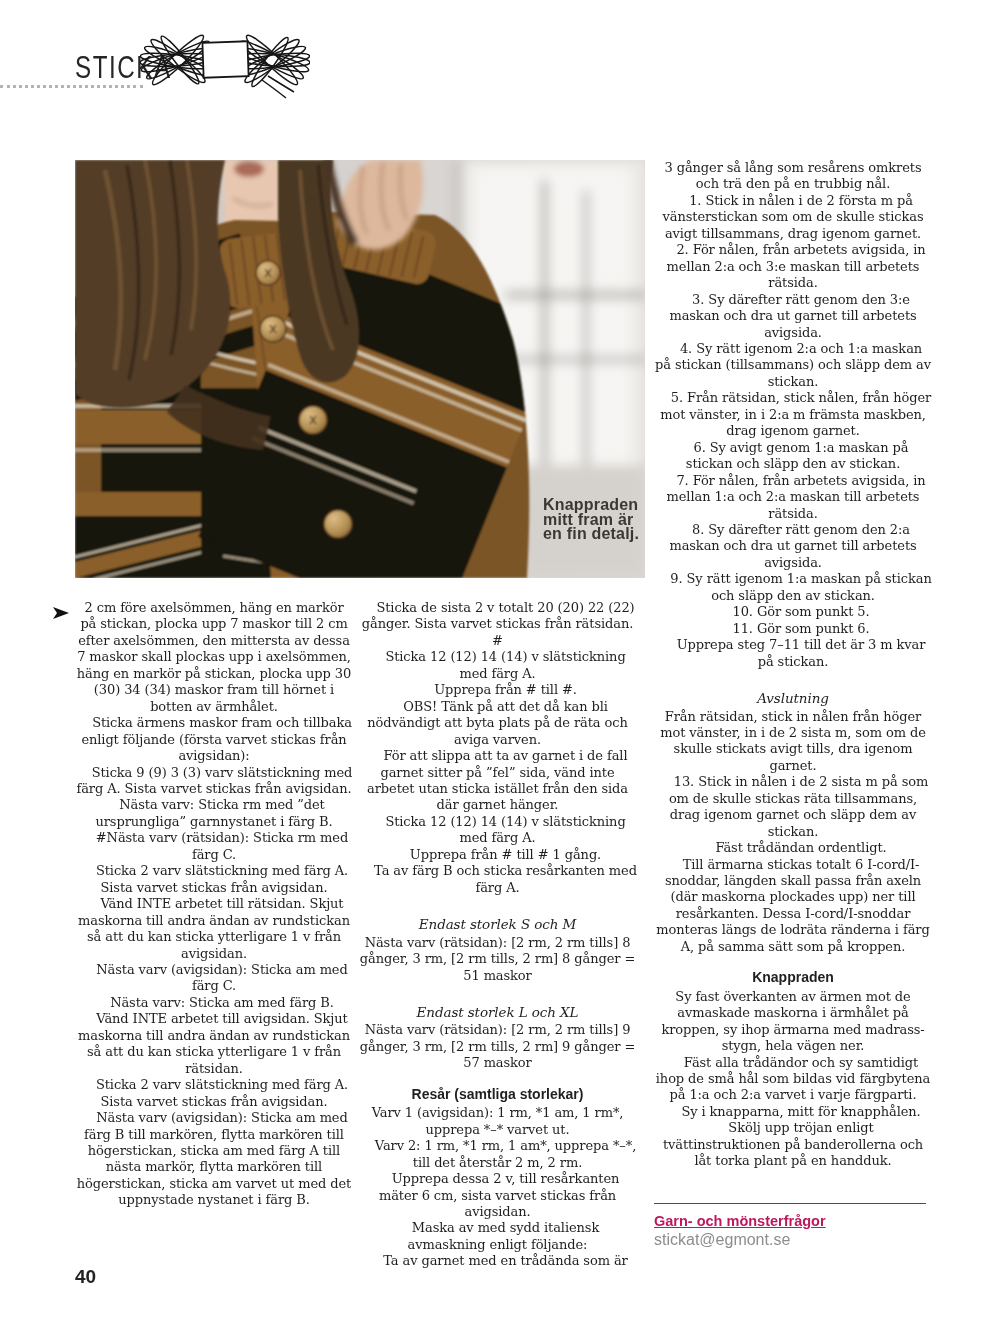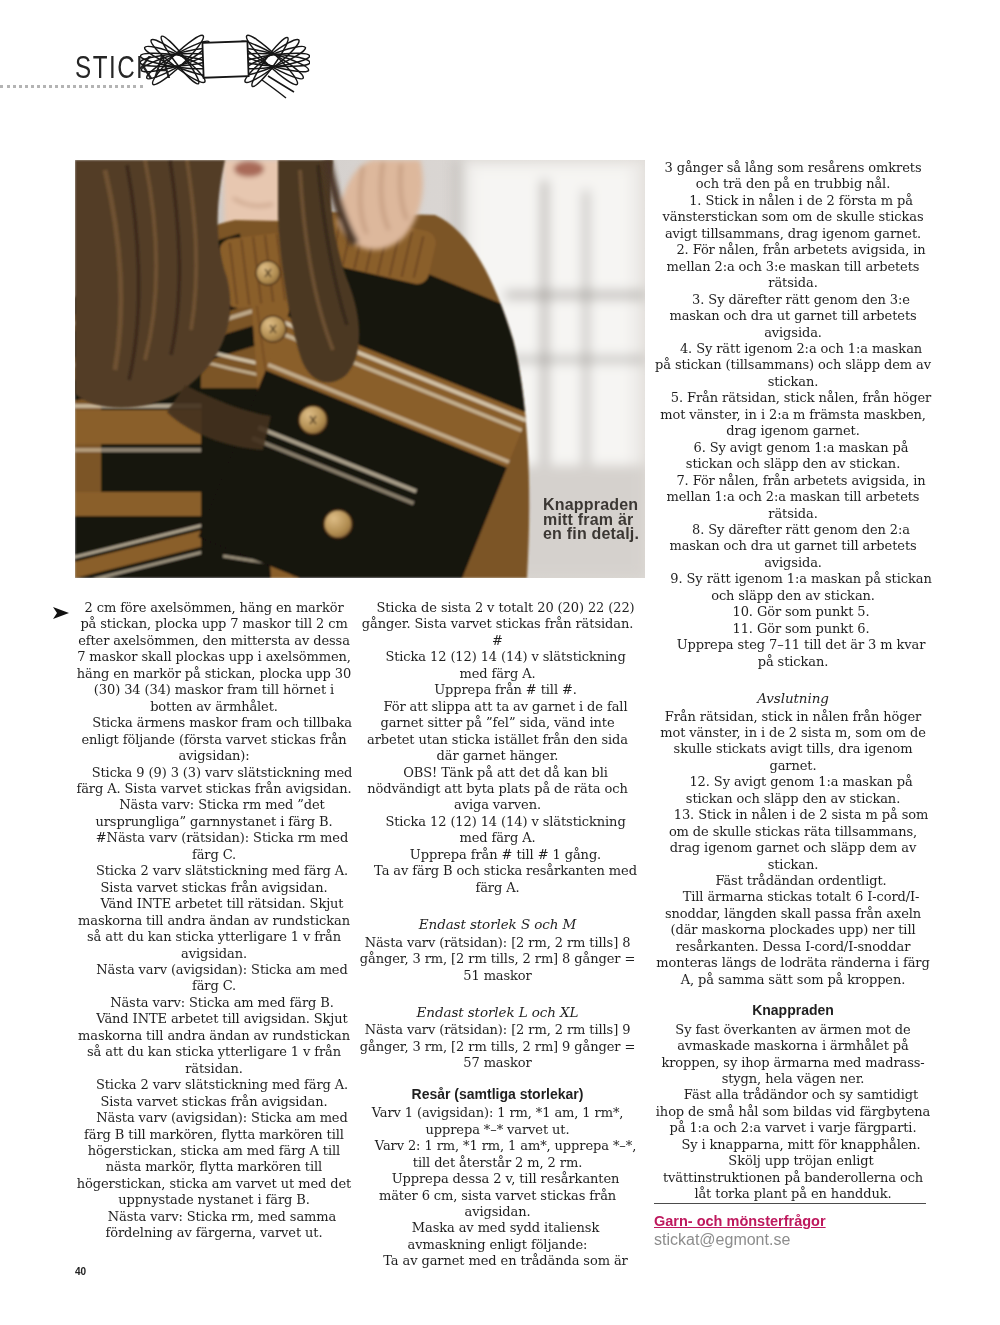--- a/index.html
+++ b/index.html
@@ -53,21 +53,21 @@
   .contact{
     position:absolute;left:654px;top:1203px;width:278px;
     font-family:"Liberation Sans", sans-serif;
   }
   .contact-rule{border-top:1.5px solid #4c4c4c;width:272px;margin:0 0 9px 0;}
   .contact-title{font-weight:bold;font-size:14.5px;color:#be185d;margin:0;text-decoration:underline;}
   .contact-email{font-size:16px;color:#8d8d8d;margin:2px 0 0 0;}
   .page-number{
     position:absolute;left:75px;top:1266px;
     font-family:"Liberation Sans", sans-serif;font-weight:bold;
-    font-size:10px;color:#222;
+    font-size:19px;color:#222;
   }
 </style>
 </head>
 <body>
 
 <div class="section-label">STICKA</div>
 <div class="header-rule"></div>
 
 <div class="yarn-illustration">
   <svg viewBox="0 0 170 82" fill="none">
@@ -280,30 +280,29 @@
     <p class="p-indent">Sticka 9 (9) 3 (3) varv slätstickning med färg A. Sista varvet stickas från avigsidan.</p>
     <p class="p-indent">Nästa varv: Sticka rm med ”det ursprungliga” garnnystanet i färg B.</p>
     <p class="p-indent">#Nästa varv (rätsidan): Sticka rm med färg C.</p>
     <p class="p-indent">Sticka 2 varv slätstickning med färg A. Sista varvet stickas från avigsidan.</p>
     <p class="p-indent">Vänd INTE arbetet till rätsidan. Skjut maskorna till andra ändan av rundstickan så att du kan sticka ytterligare 1 v från avigsidan.</p>
     <p class="p-indent">Nästa varv (avigsidan): Sticka am med färg C.</p>
     <p class="p-indent">Nästa varv: Sticka am med färg B.</p>
     <p class="p-indent">Vänd INTE arbetet till avigsidan. Skjut maskorna till andra ändan av rundstickan så att du kan sticka ytterligare 1 v från rätsidan.</p>
     <p class="p-indent">Sticka 2 varv slätstickning med färg A. Sista varvet stickas från avigsidan.</p>
     <p class="p-indent">Nästa varv (avigsidan): Sticka am med färg B till markören, flytta markören till högerstickan, sticka am med färg A till nästa markör, flytta markören till högerstickan, sticka am varvet ut med det uppnystade nystanet i färg B.</p>
-    <p class="p-indent">Nästa varv: Sticka rm, med samma fördelning av färgerna, varvet ut.</p>
   </div>
 
 <div id="col2" class="col">
 
 <p class="p-indent">Sticka de sista 2 v totalt 20 (20) 22 (22) gånger. Sista varvet stickas från rätsidan. #</p>
     <p class="p-indent">Sticka 12 (12) 14 (14) v slätstickning med färg A.</p>
     <p class="p-indent">Upprepa från # till #.</p>
+    <p class="p-indent">OBS! Tänk på att det då kan bli nödvändigt att byta plats på de räta och aviga varven.</p>
     <p class="p-indent">För att slippa att ta av garnet i de fall garnet sitter på ”fel” sida, vänd inte arbetet utan sticka istället från den sida där garnet hänger.</p>
-    <p class="p-indent">OBS! Tänk på att det då kan bli nödvändigt att byta plats på de räta och aviga varven.</p>
     <p class="p-indent">Sticka 12 (12) 14 (14) v slätstickning med färg A.</p>
     <p class="p-indent">Upprepa från # till # 1 gång.</p>
     <p class="p-indent">Ta av färg B och sticka resårkanten med färg A.</p>
     <p class="h-italic">Endast storlek S och M</p>
     <p class="p-flush">Nästa varv (rätsidan): [2 rm, 2 rm tills] 8 gånger, 3 rm, [2 rm tills, 2 rm] 8 gånger = 51 maskor</p>
     <p class="h-italic">Endast storlek L och XL</p>
     <p class="p-flush">Nästa varv (rätsidan): [2 rm, 2 rm tills] 9 gånger, 3 rm, [2 rm tills, 2 rm] 9 gånger = 57 maskor</p>
     <p class="h-bold">Resår (samtliga storlekar)</p>
     <p class="p-flush">Varv 1 (avigsidan): 1 rm, *1 am, 1 rm*, upprepa *–* varvet ut.</p>
     <p class="p-indent">Varv 2: 1 rm, *1 rm, 1 am*, upprepa *–*, till det återstår 2 m, 2 rm.</p>
@@ -322,21 +321,20 @@
     <p class="p-indent">5. Från rätsidan, stick nålen, från höger mot vänster, in i 2:a m främsta maskben, drag igenom garnet.</p>
     <p class="p-indent">6. Sy avigt genom 1:a maskan på stickan och släpp den av stickan.</p>
     <p class="p-indent">7. För nålen, från arbetets avigsida, in mellan 1:a och 2:a maskan till arbetets rätsida.</p>
     <p class="p-indent">8. Sy därefter rätt genom den 2:a maskan och dra ut garnet till arbetets avigsida.</p>
     <p class="p-indent">9. Sy rätt igenom 1:a maskan på stickan och släpp den av stickan.</p>
     <p class="p-indent">10. Gör som punkt 5.</p>
     <p class="p-indent">11. Gör som punkt 6.</p>
     <p class="p-indent">Upprepa steg 7–11 till det är 3 m kvar på stickan.</p>
     <p class="h-italic">Avslutning</p>
     <p class="p-flush">Från rätsidan, stick in nålen från höger mot vänster, in i de 2 sista m, som om de skulle stickats avigt tills, dra igenom garnet.</p>
-    <p class="p-indent">12. Sy avigt genom 1:a maskan på stickan och släpp den av stickan.</p>
     <p class="p-indent">13. Stick in nålen i de 2 sista m på som om de skulle stickas räta tillsammans, drag igenom garnet och släpp dem av stickan.</p>
     <p class="p-indent">Fäst trådändan ordentligt.</p>
     <p class="p-indent">Till ärmarna stickas totalt 6 I-cord/I-snoddar, längden skall passa från axeln (där maskorna plockades upp) ner till resårkanten. Dessa I-cord/I-snoddar monteras längs de lodräta ränderna i färg A, på samma sätt som på kroppen.</p>
     <p class="h-bold">Knappraden</p>
     <p class="p-flush">Sy fast överkanten av ärmen mot de avmaskade maskorna i ärmhålet på kroppen, sy ihop ärmarna med madrass-stygn, hela vägen ner.</p>
     <p class="p-indent">Fäst alla trådändor och sy samtidigt ihop de små hål som bildas vid färgbytena på 1:a och 2:a varvet i varje färgparti.</p>
     <p class="p-indent">Sy i knapparna, mitt för knapphålen.</p>
     <p class="p-indent">Skölj upp tröjan enligt tvättinstruktionen på banderollerna och låt torka plant på en handduk.</p>
   </div>
 

